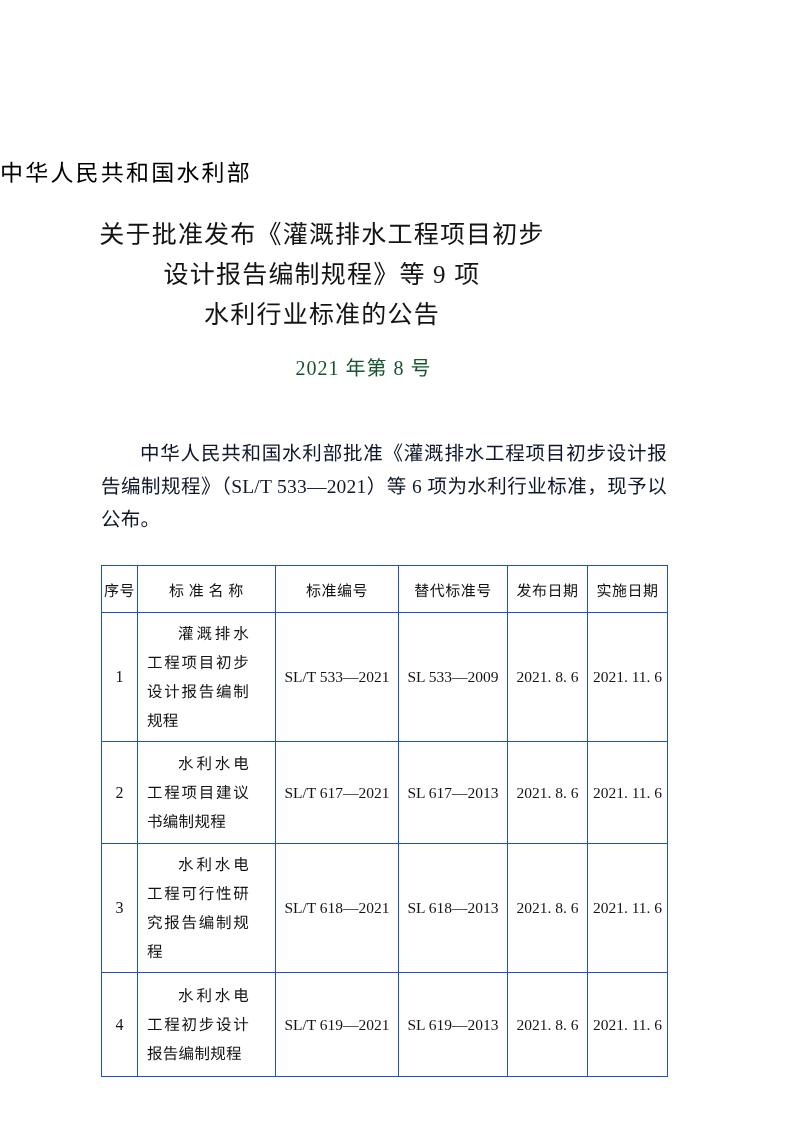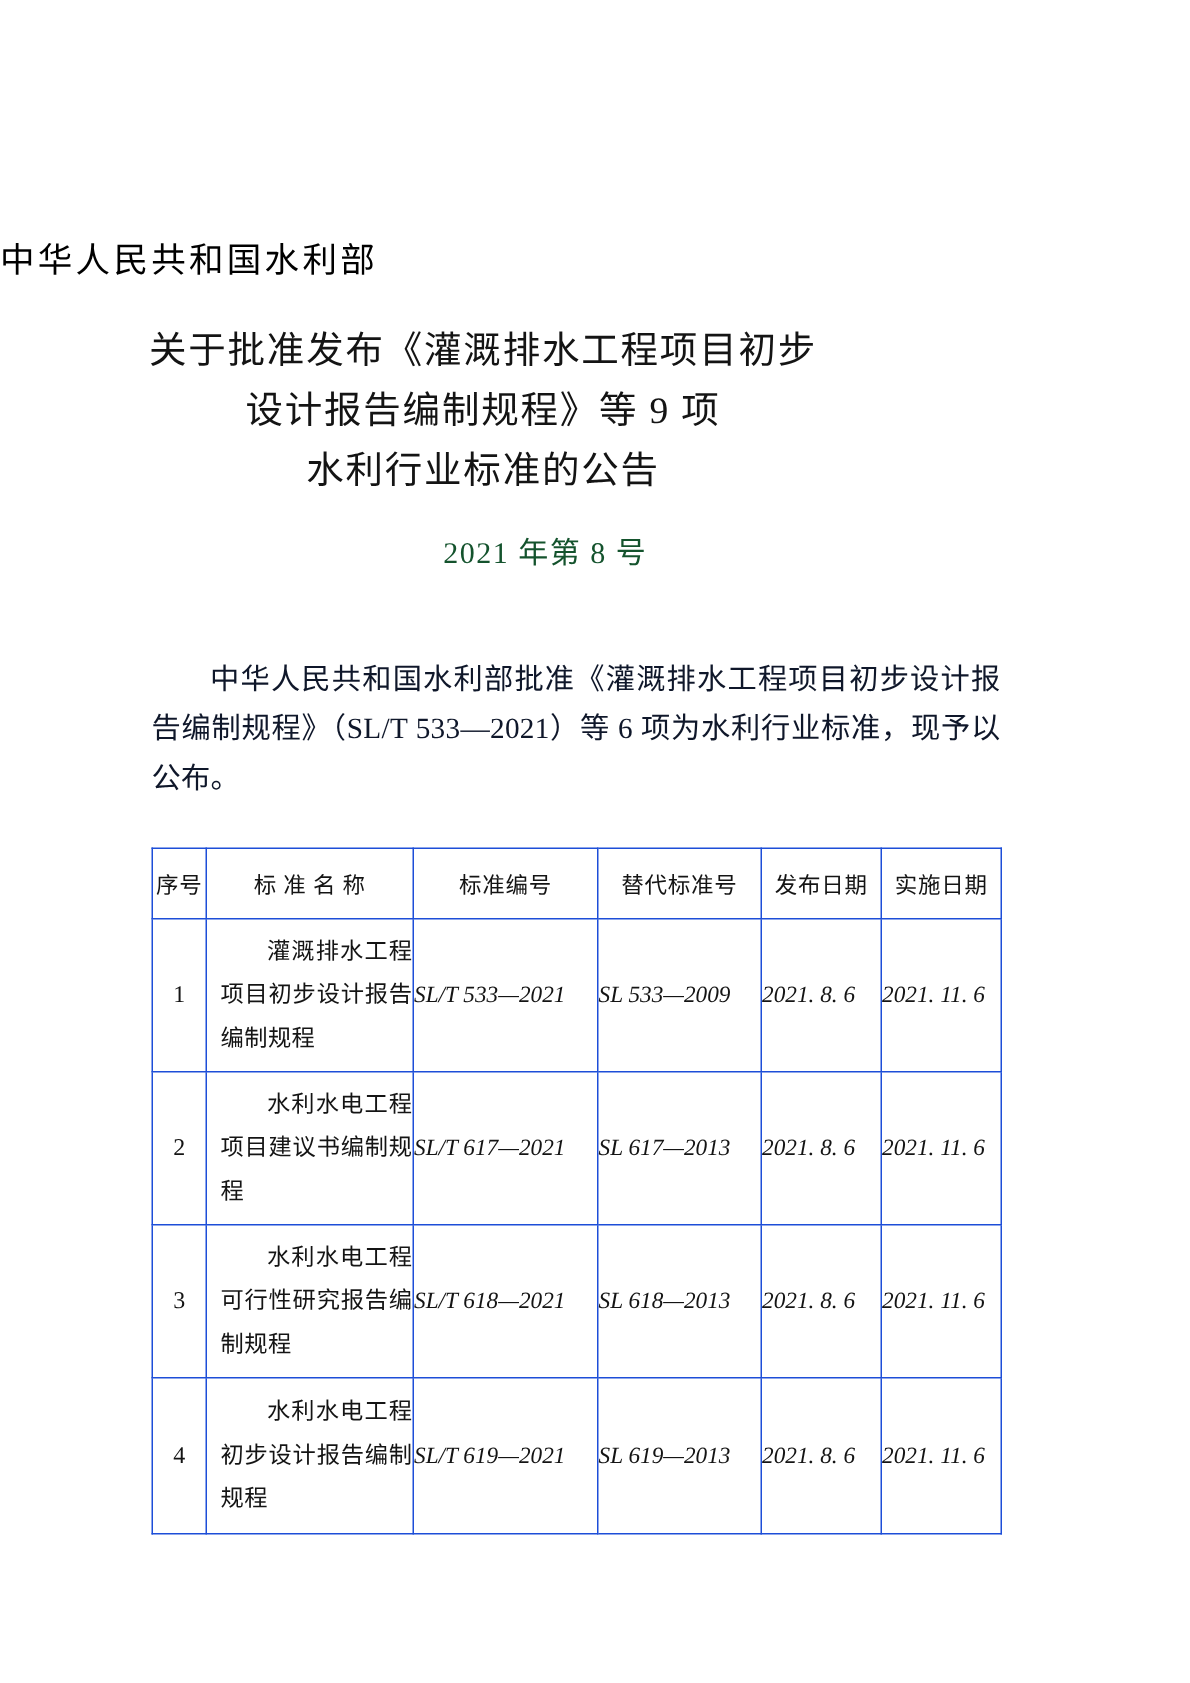--- a/index.html
+++ b/index.html
@@ -115,29 +115,28 @@
     text-align: center;
     font-size: 16px;
     font-family: "Liberation Serif", "DejaVu Serif", serif;
   }
   .std-table td.c-name {
     font-size: 15.5px;
     line-height: 29px;
     text-align: justify;
     text-justify: inter-ideograph;
     text-indent: 2em;
-    padding: 6px 0 6px 9px;
+    padding: 6px 26px 6px 9px;
     letter-spacing: 0.3px;
   }
   .std-table td.c-num {
-    text-align: left;
+    text-align: center;
     font-size: 15.5px;
     font-family: "Liberation Serif", "DejaVu Serif", serif;
     white-space: nowrap;
-    font-style: italic;
   }
   .std-table tbody tr { height: 102px; }
   .std-table tbody tr.r-last { height: 104px; }
 </style>
 </head>
 <body>
 
 <div class="page">
 
   <div class="issuer">中华人民共和国水利部</div>

